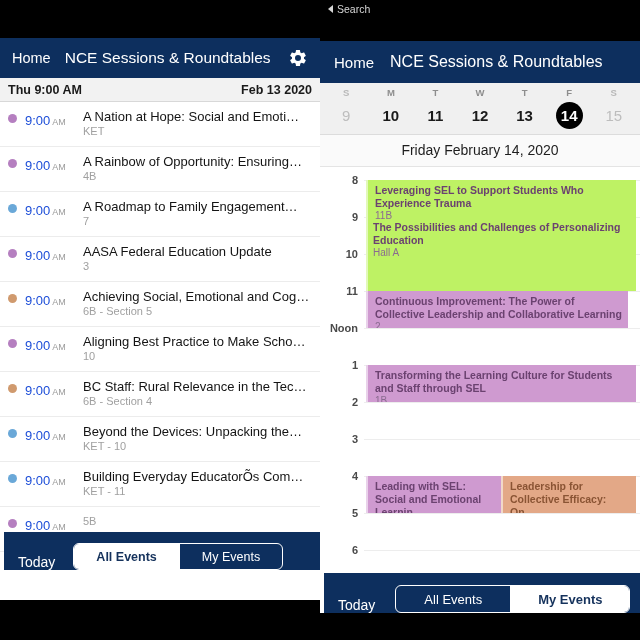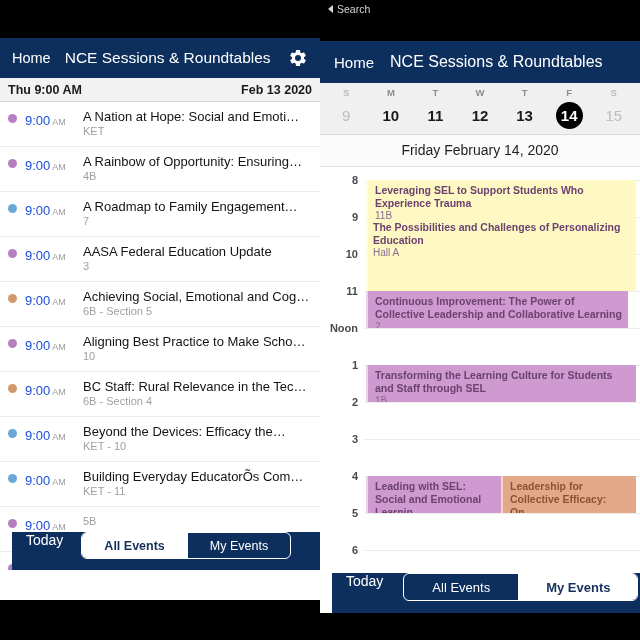--- a/index.html
+++ b/index.html
@@ -120,26 +120,26 @@
   .row-sub {
     font-size: 11px;
     color: #a0a0a0;
     line-height: 14px;
     white-space: nowrap;
     overflow: hidden;
     text-overflow: ellipsis;
   }
   .footer-bar {
     position: absolute;
-    left: 12px;
+    left: 4px;
     width: 100%;
     height: 38px;
     background: #0d2f5e;
     display: flex;
-    align-items: flex-start;
+    align-items: flex-end;
     box-sizing: border-box;
   }
   #left-panel .footer-bar { bottom: 30px; padding: 0 14px; }
   .footer-today {
     color: #ffffff;
     font-size: 14px;
     white-space: nowrap;
   }
   .seg {
     display: flex;
@@ -356,21 +356,21 @@
           <span class="row-time"><span class="t">9:00</span><span class="ampm">AM</span></span>
           <span class="row-texts">
             <div class="row-title">BC Staff: Rural Relevance in the Tec…</div>
             <div class="row-sub">6B - Section 4</div>
           </span>
         </div>
         <div class="list-row">
           <span class="dot" style="background:#6aa8d8"></span>
           <span class="row-time"><span class="t">9:00</span><span class="ampm">AM</span></span>
           <span class="row-texts">
-            <div class="row-title">Beyond the Devices: Efficacy the…</div>
+            <div class="row-title">Beyond the Devices: Unpacking the…</div>
             <div class="row-sub">KET - 10</div>
           </span>
         </div>
         <div class="list-row">
           <span class="dot" style="background:#6aa8d8"></span>
           <span class="row-time"><span class="t">9:00</span><span class="ampm">AM</span></span>
           <span class="row-texts">
             <div class="row-title">Building Everyday EducatorÕs Com…</div>
             <div class="row-sub">KET - 11</div>
           </span>
@@ -452,21 +452,21 @@
         <div class="hour-line" style="top: 235px;"></div>
         <div class="hour-label" style="top: 235px;">2</div>
         <div class="hour-line" style="top: 272px;"></div>
         <div class="hour-label" style="top: 272px;">3</div>
         <div class="hour-line" style="top: 309px;"></div>
         <div class="hour-label" style="top: 309px;">4</div>
         <div class="hour-line" style="top: 346px;"></div>
         <div class="hour-label" style="top: 346px;">5</div>
         <div class="hour-line" style="top: 383px;"></div>
         <div class="hour-label" style="top: 383px;">6</div>
-        <div class="tl-event" style="background: #fef9c3; left: 46px; width: 270px; top: 13px; height: 111px; z-index: 0;">
+        <div class="tl-event" style="background: #bef264; left: 46px; width: 270px; top: 13px; height: 111px; z-index: 0;">
           <div class="ev-title">Leveraging SEL to Support Students Who Experience Trauma</div>
           <div class="ev-sub">11B</div>
         </div>
         <div class="tl-event" style="background: transparent; left: 46px; width: 270px; top: 50px; height: 74px; border-left: none; z-index: 1;">
           <div class="ev-title">The Possibilities and Challenges of Personalizing Education</div>
           <div class="ev-sub">Hall A</div>
         </div>
         <div class="tl-event" style="background: rgb(207, 154, 208); left: 46px; width: 262px; top: 124px; height: 37px;">
           <div class="ev-title">Continuous Improvement: The Power of Collective Leadership and Collaborative Learning</div>
           <div class="ev-sub">2</div>

